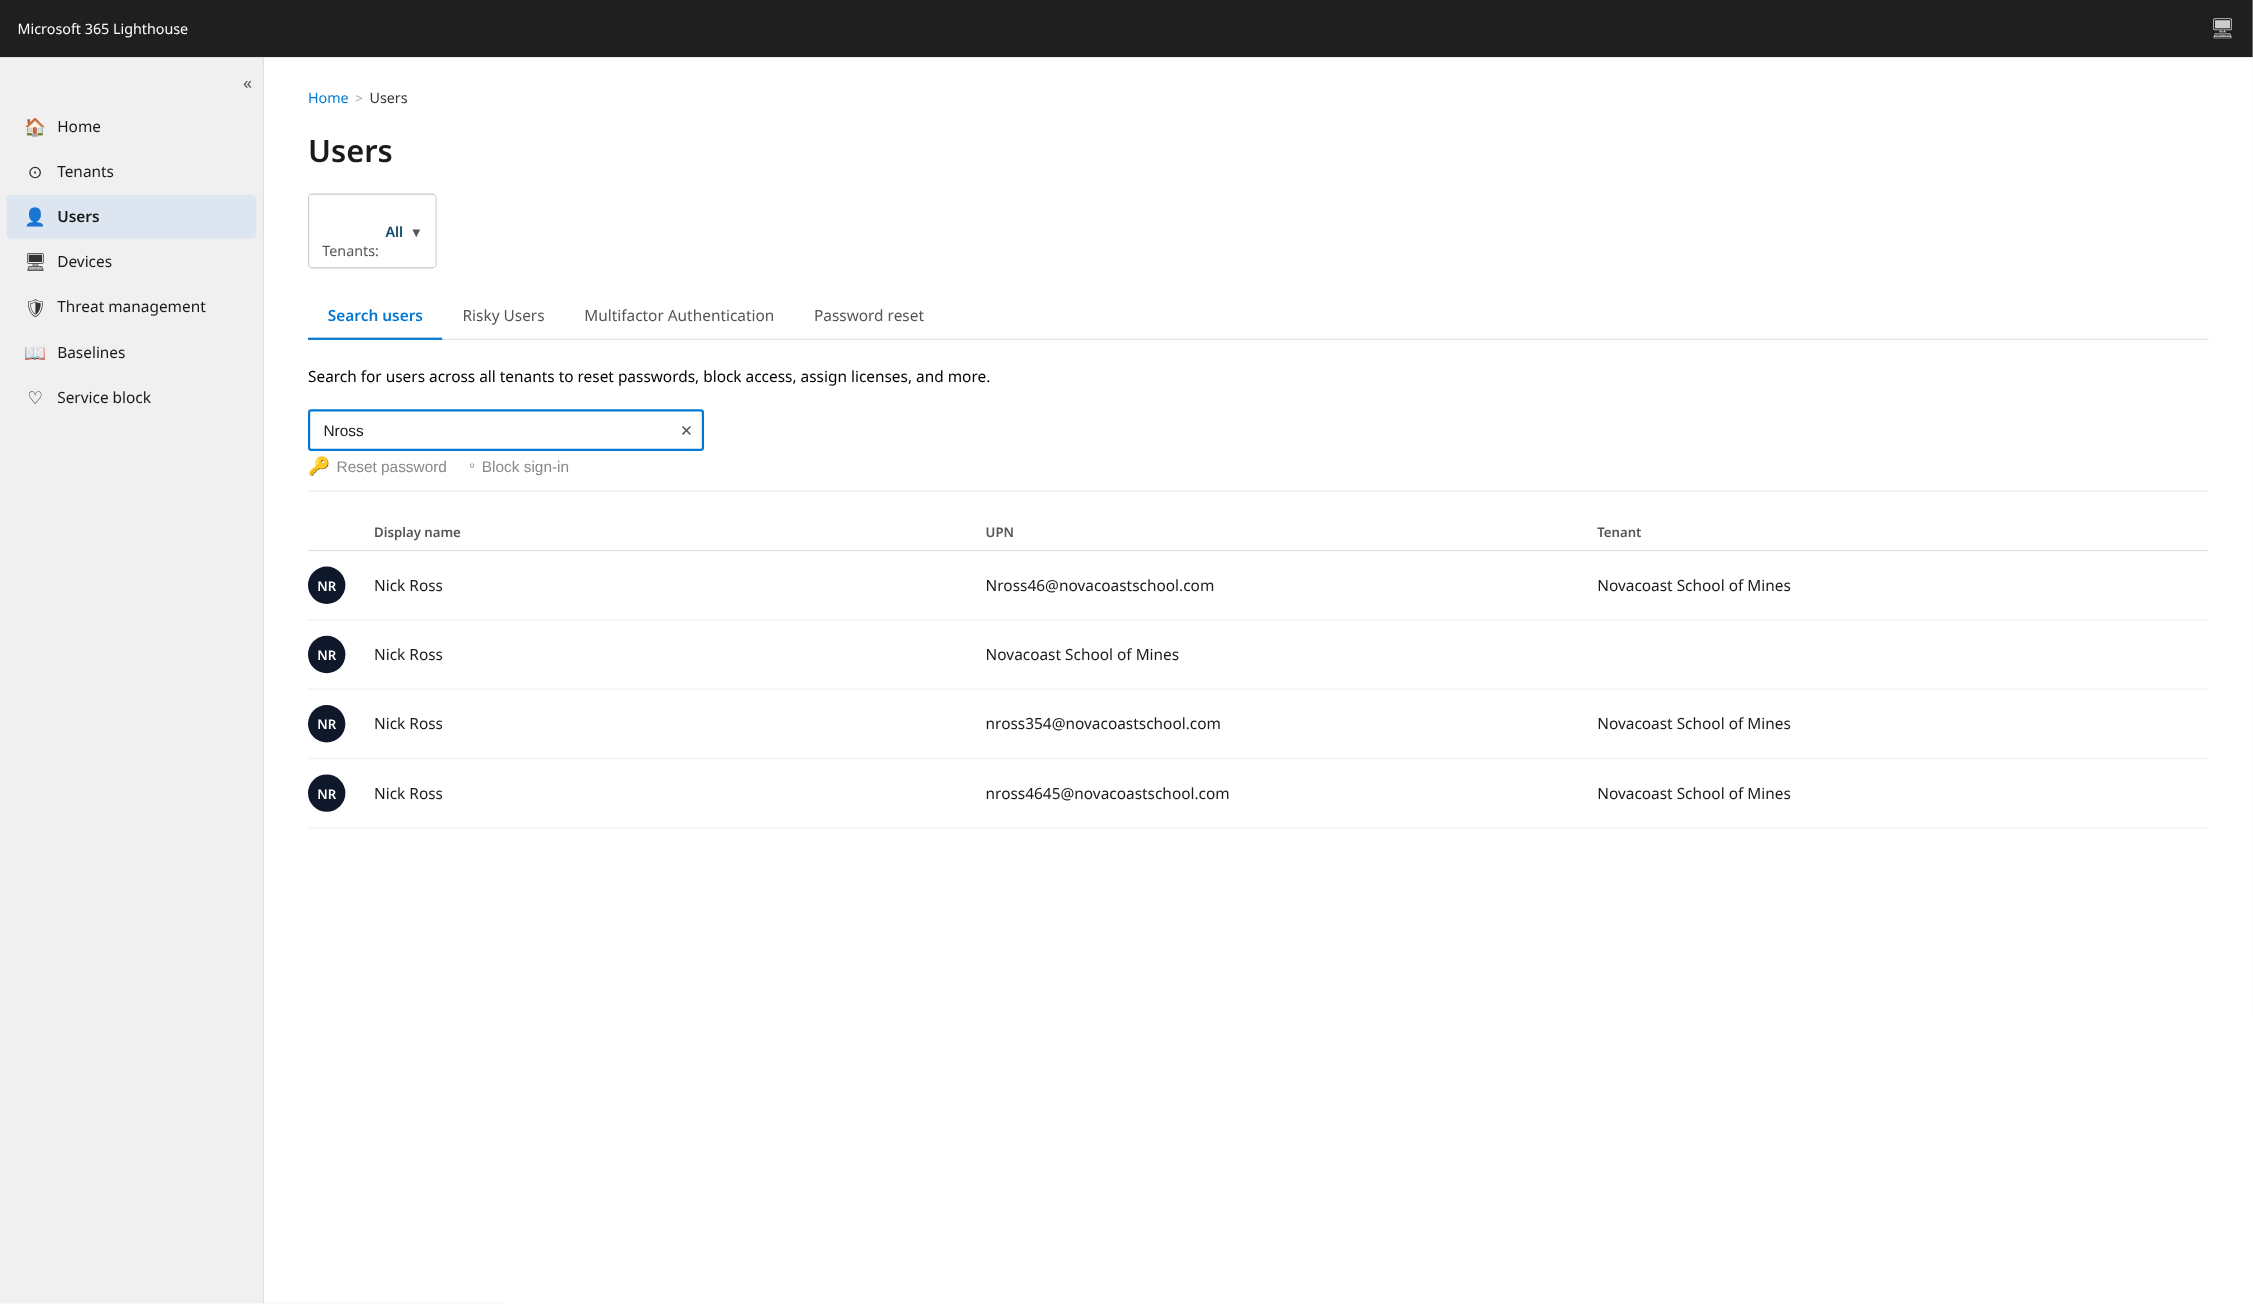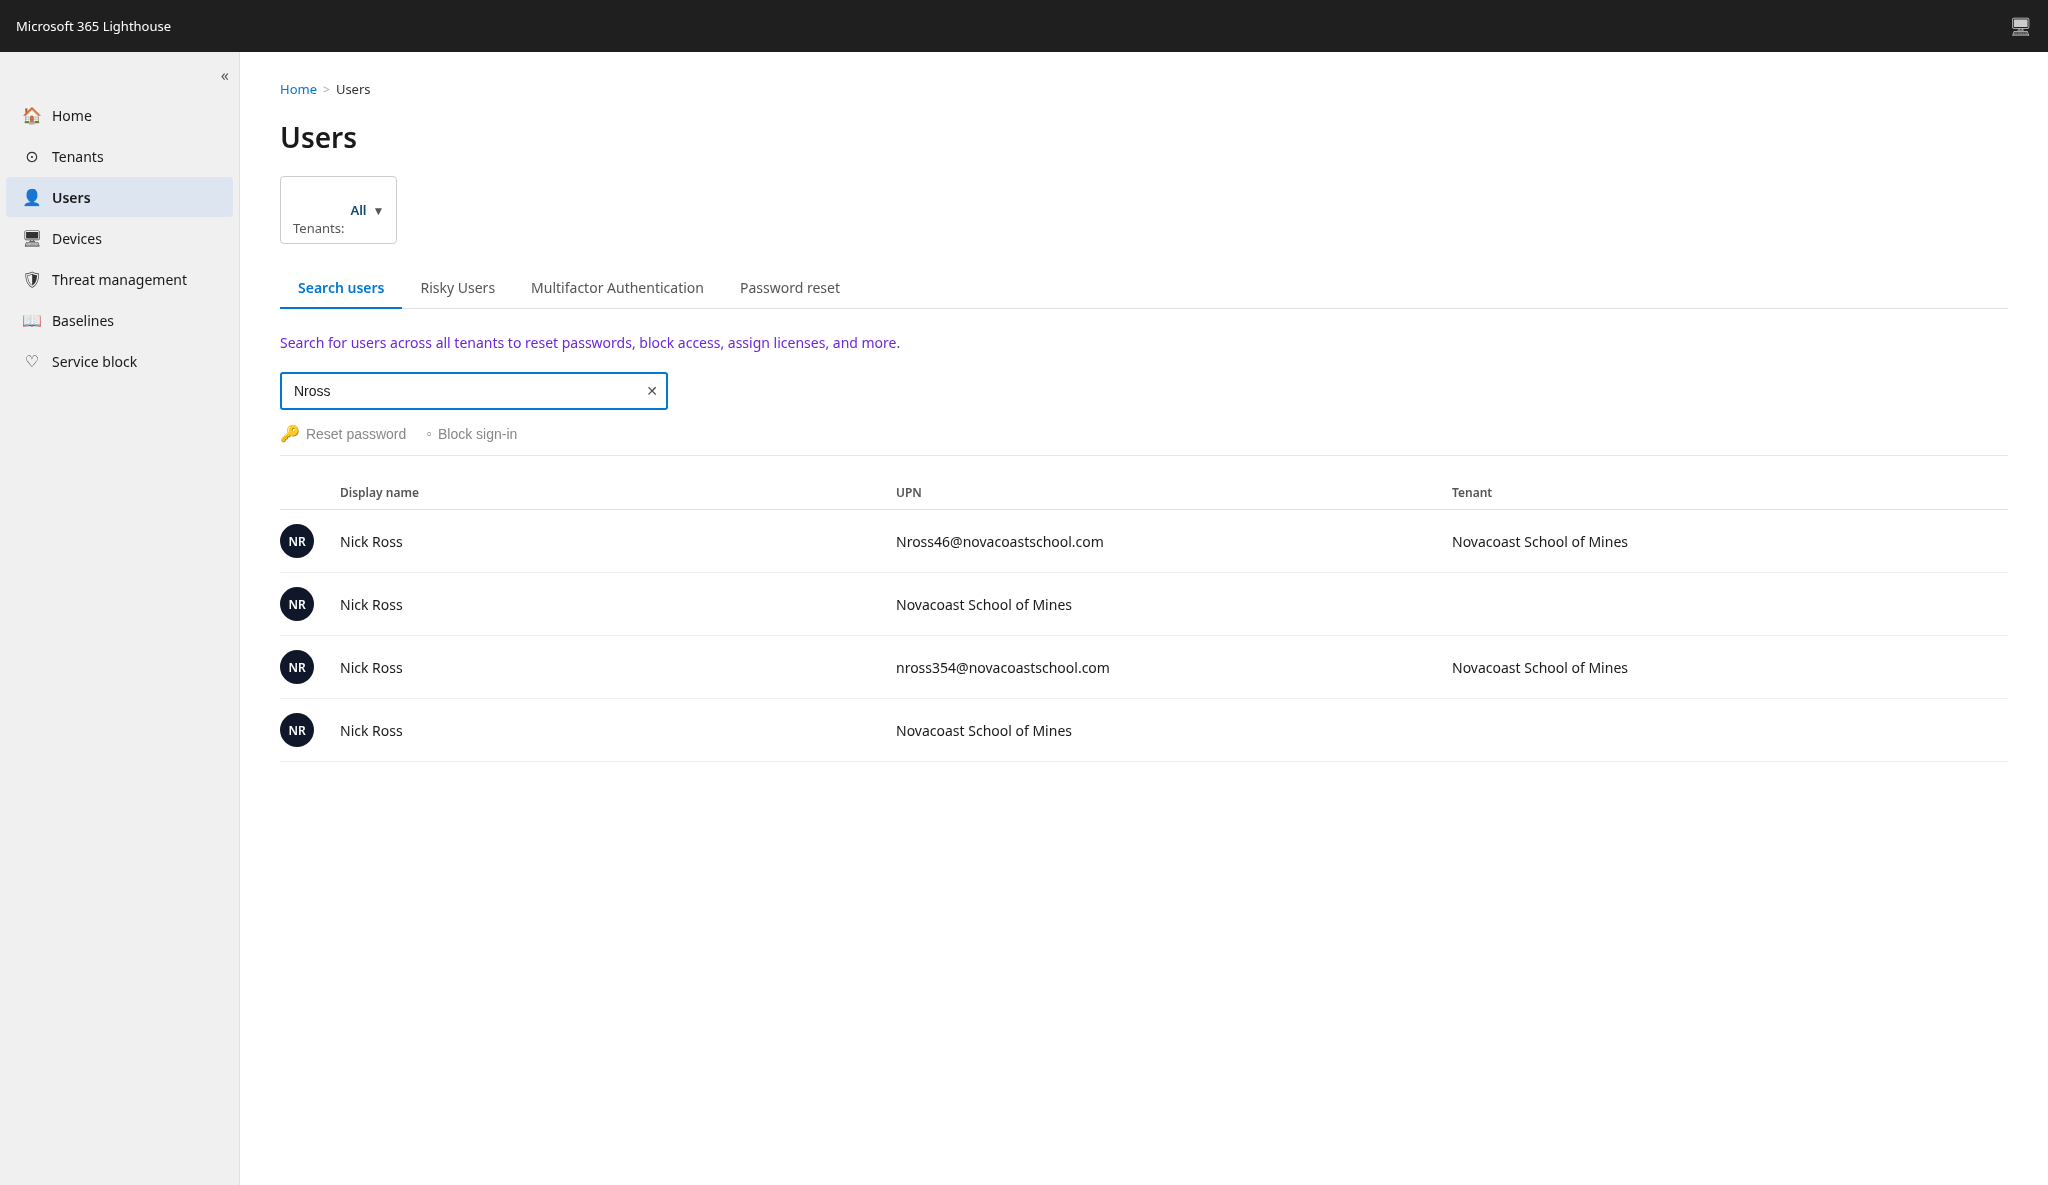--- a/index.html
+++ b/index.html
@@ -122,29 +122,29 @@
     }
     .tab.active {
       color: #0078d4;
       border-bottom-color: #0078d4;
       font-weight: 600;
     }
 
     
     .search-description {
       font-size: 14px;
-      color: #6d28d9;
+      color: #000000;
       margin-bottom: 20px;
     }
 
     
     .search-box-wrapper {
       position: relative;
-      width: 388px;
-      margin-bottom: 14px;
+      width: 360px;
+      margin-bottom: 4px;
     }
     .search-input {
       width: 100%;
       padding: 9px 36px 9px 12px;
       border: 2px solid #0078d4;
       border-radius: 3px;
       font-size: 14px;
       color: #1a1a1a;
       outline: none;
     }
@@ -340,19 +340,20 @@
     </div>
     <div class="display-name">Nick Ross</div>
     <div class="upn">nross354@novacoastschool.com</div>
     <div class="tenant">Novacoast School of Mines</div>
   </div>
           <div class="table-row">
     <div>
       <div class="avatar">NR</div>
     </div>
     <div class="display-name">Nick Ross</div>
+    <div class="upn">nross4645@novacoastschool.com</div>
     <div class="tenant">Novacoast School of Mines</div>
   </div>
         </div>
     </div>
 
   </main>
 </div>
 
 </body></html>

